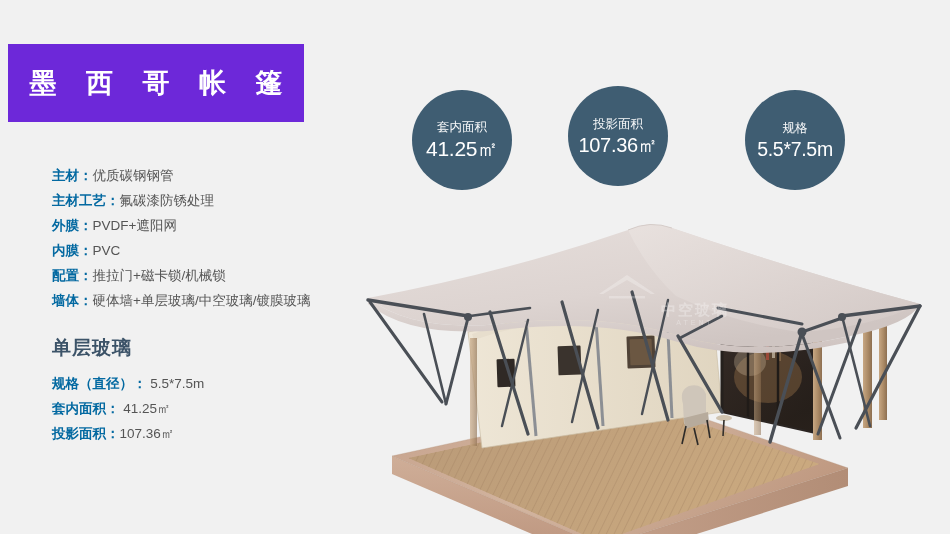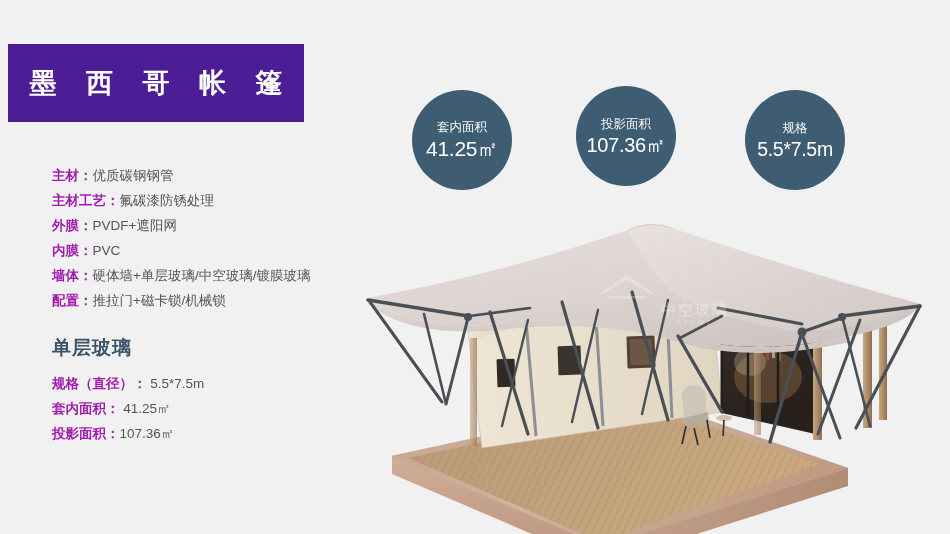--- a/index.html
+++ b/index.html
@@ -15,21 +15,21 @@
     position: relative;
   }
 
   
   .title-banner {
     position: absolute;
     left: 8px;
     top: 44px;
     width: 296px;
     height: 78px;
-    background: #4c1d95;
+    background: #6d28d9;
     display: flex;
     align-items: center;
     justify-content: center;
     box-sizing: border-box;
   }
   .title-banner .title-text {
     color: #ffffff;
     font-size: 27px;
     font-weight: bold;
     letter-spacing: 11px;
@@ -51,21 +51,21 @@
     font-weight: bold;
     margin: 0 0 10px 0;
     letter-spacing: 1px;
   }
   .spec-row {
     font-size: 13.5px;
     line-height: 25px;
     white-space: nowrap;
   }
   .spec-label {
-    color: #a21caf;
+    color: #0369a1;
     font-weight: bold;
   }
   .spec-value {
     color: #555555;
     font-weight: normal;
   }
 
   
   .stats-row {
     position: absolute;
@@ -81,21 +81,21 @@
     border-radius: 50%;
     background: #3f5d72;
     color: #ffffff;
     display: flex;
     flex-direction: column;
     align-items: center;
     justify-content: center;
     box-sizing: border-box;
   }
   .stat-circle.c0 { left: 0px;   top: 4px; }
-  .stat-circle.c1 { left: 164px; top: 0px; }
+  .stat-circle.c1 { left: 156px; top: 0px; }
   .stat-circle.c2 { left: 333px; top: 4px; }
   .stat-label {
     font-size: 12.5px;
     line-height: 1.2;
     margin-bottom: 3px;
     opacity: .96;
   }
   .stat-value {
     font-size: 21px;
     line-height: 1.05;
@@ -152,24 +152,24 @@
     <div class="spec-row">
       <span class="spec-label">主材工艺：</span><span class="spec-value">氟碳漆防锈处理</span>
     </div>
     <div class="spec-row">
       <span class="spec-label">外膜：</span><span class="spec-value">PVDF+遮阳网</span>
     </div>
     <div class="spec-row">
       <span class="spec-label">内膜：</span><span class="spec-value">PVC</span>
     </div>
     <div class="spec-row">
+      <span class="spec-label">配置：</span><span class="spec-value">推拉门+磁卡锁/机械锁</span>
+    </div>
+    <div class="spec-row">
       <span class="spec-label">墙体：</span><span class="spec-value">硬体墙+单层玻璃/中空玻璃/镀膜玻璃</span>
-    </div>
-    <div class="spec-row">
-      <span class="spec-label">配置：</span><span class="spec-value">推拉门+磁卡锁/机械锁</span>
     </div>
   </div>
 
   <div class="section">
     <h2 class="section-heading">单层玻璃</h2>
 
     <div class="spec-row">
       <span class="spec-label">规格（直径）：</span><span class="spec-value"> 5.5*7.5m</span>
     </div>
     <div class="spec-row">

